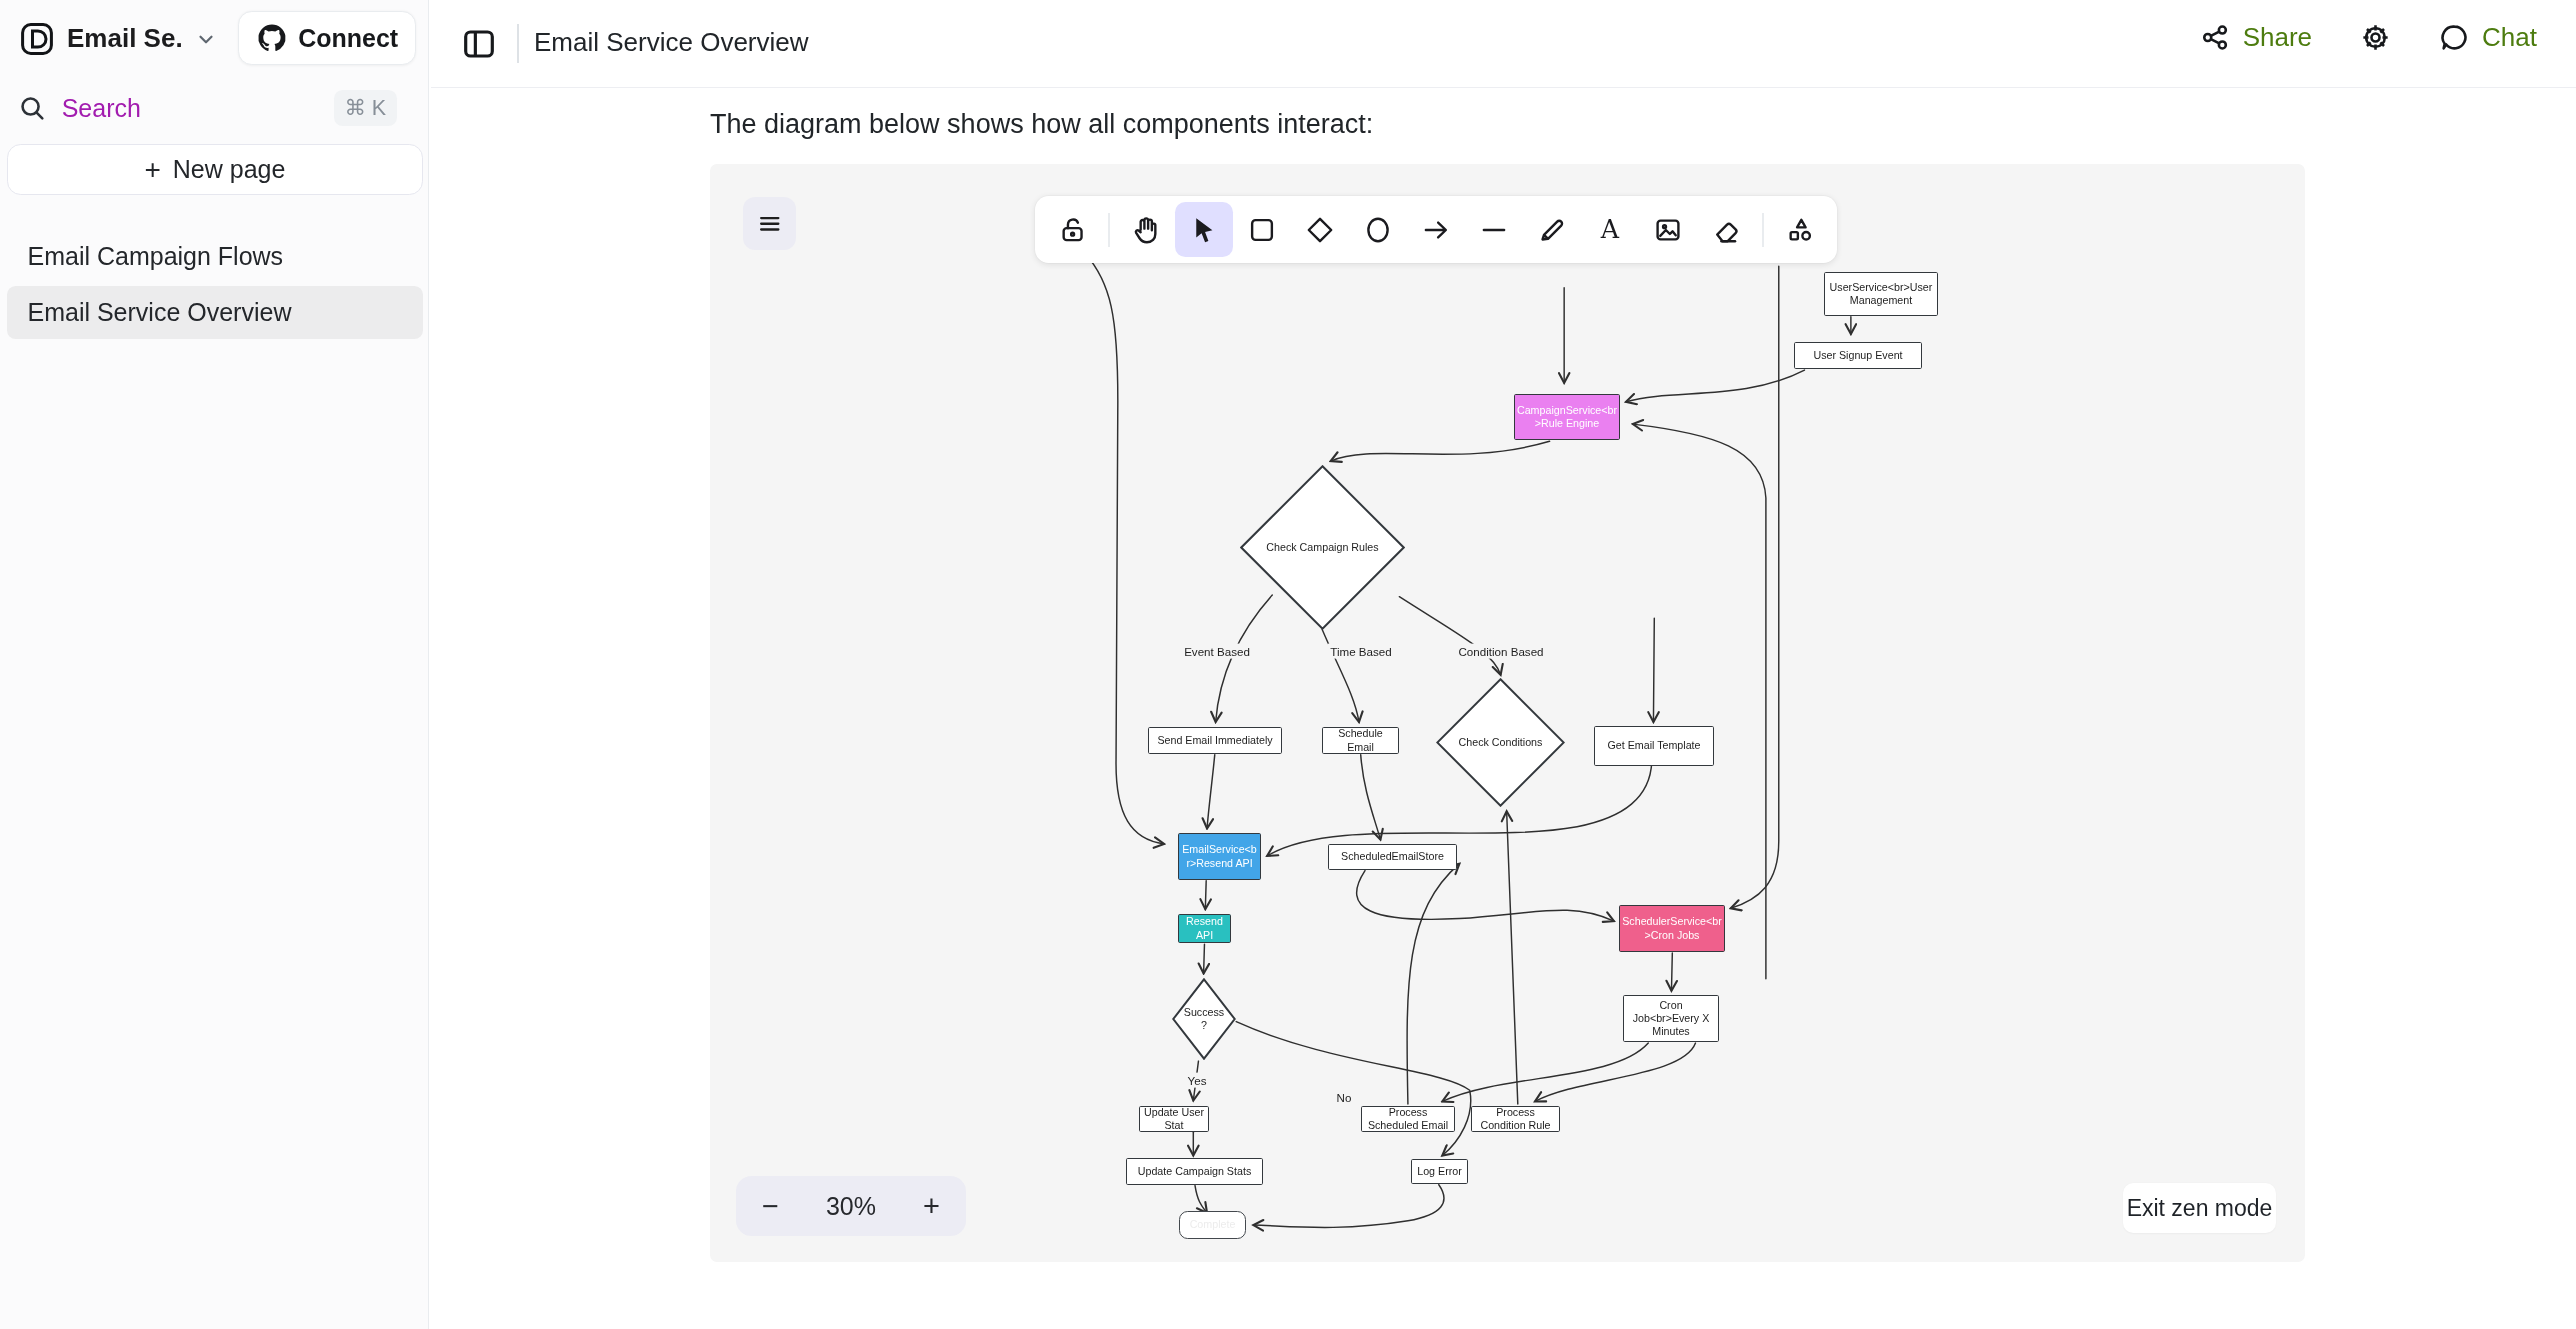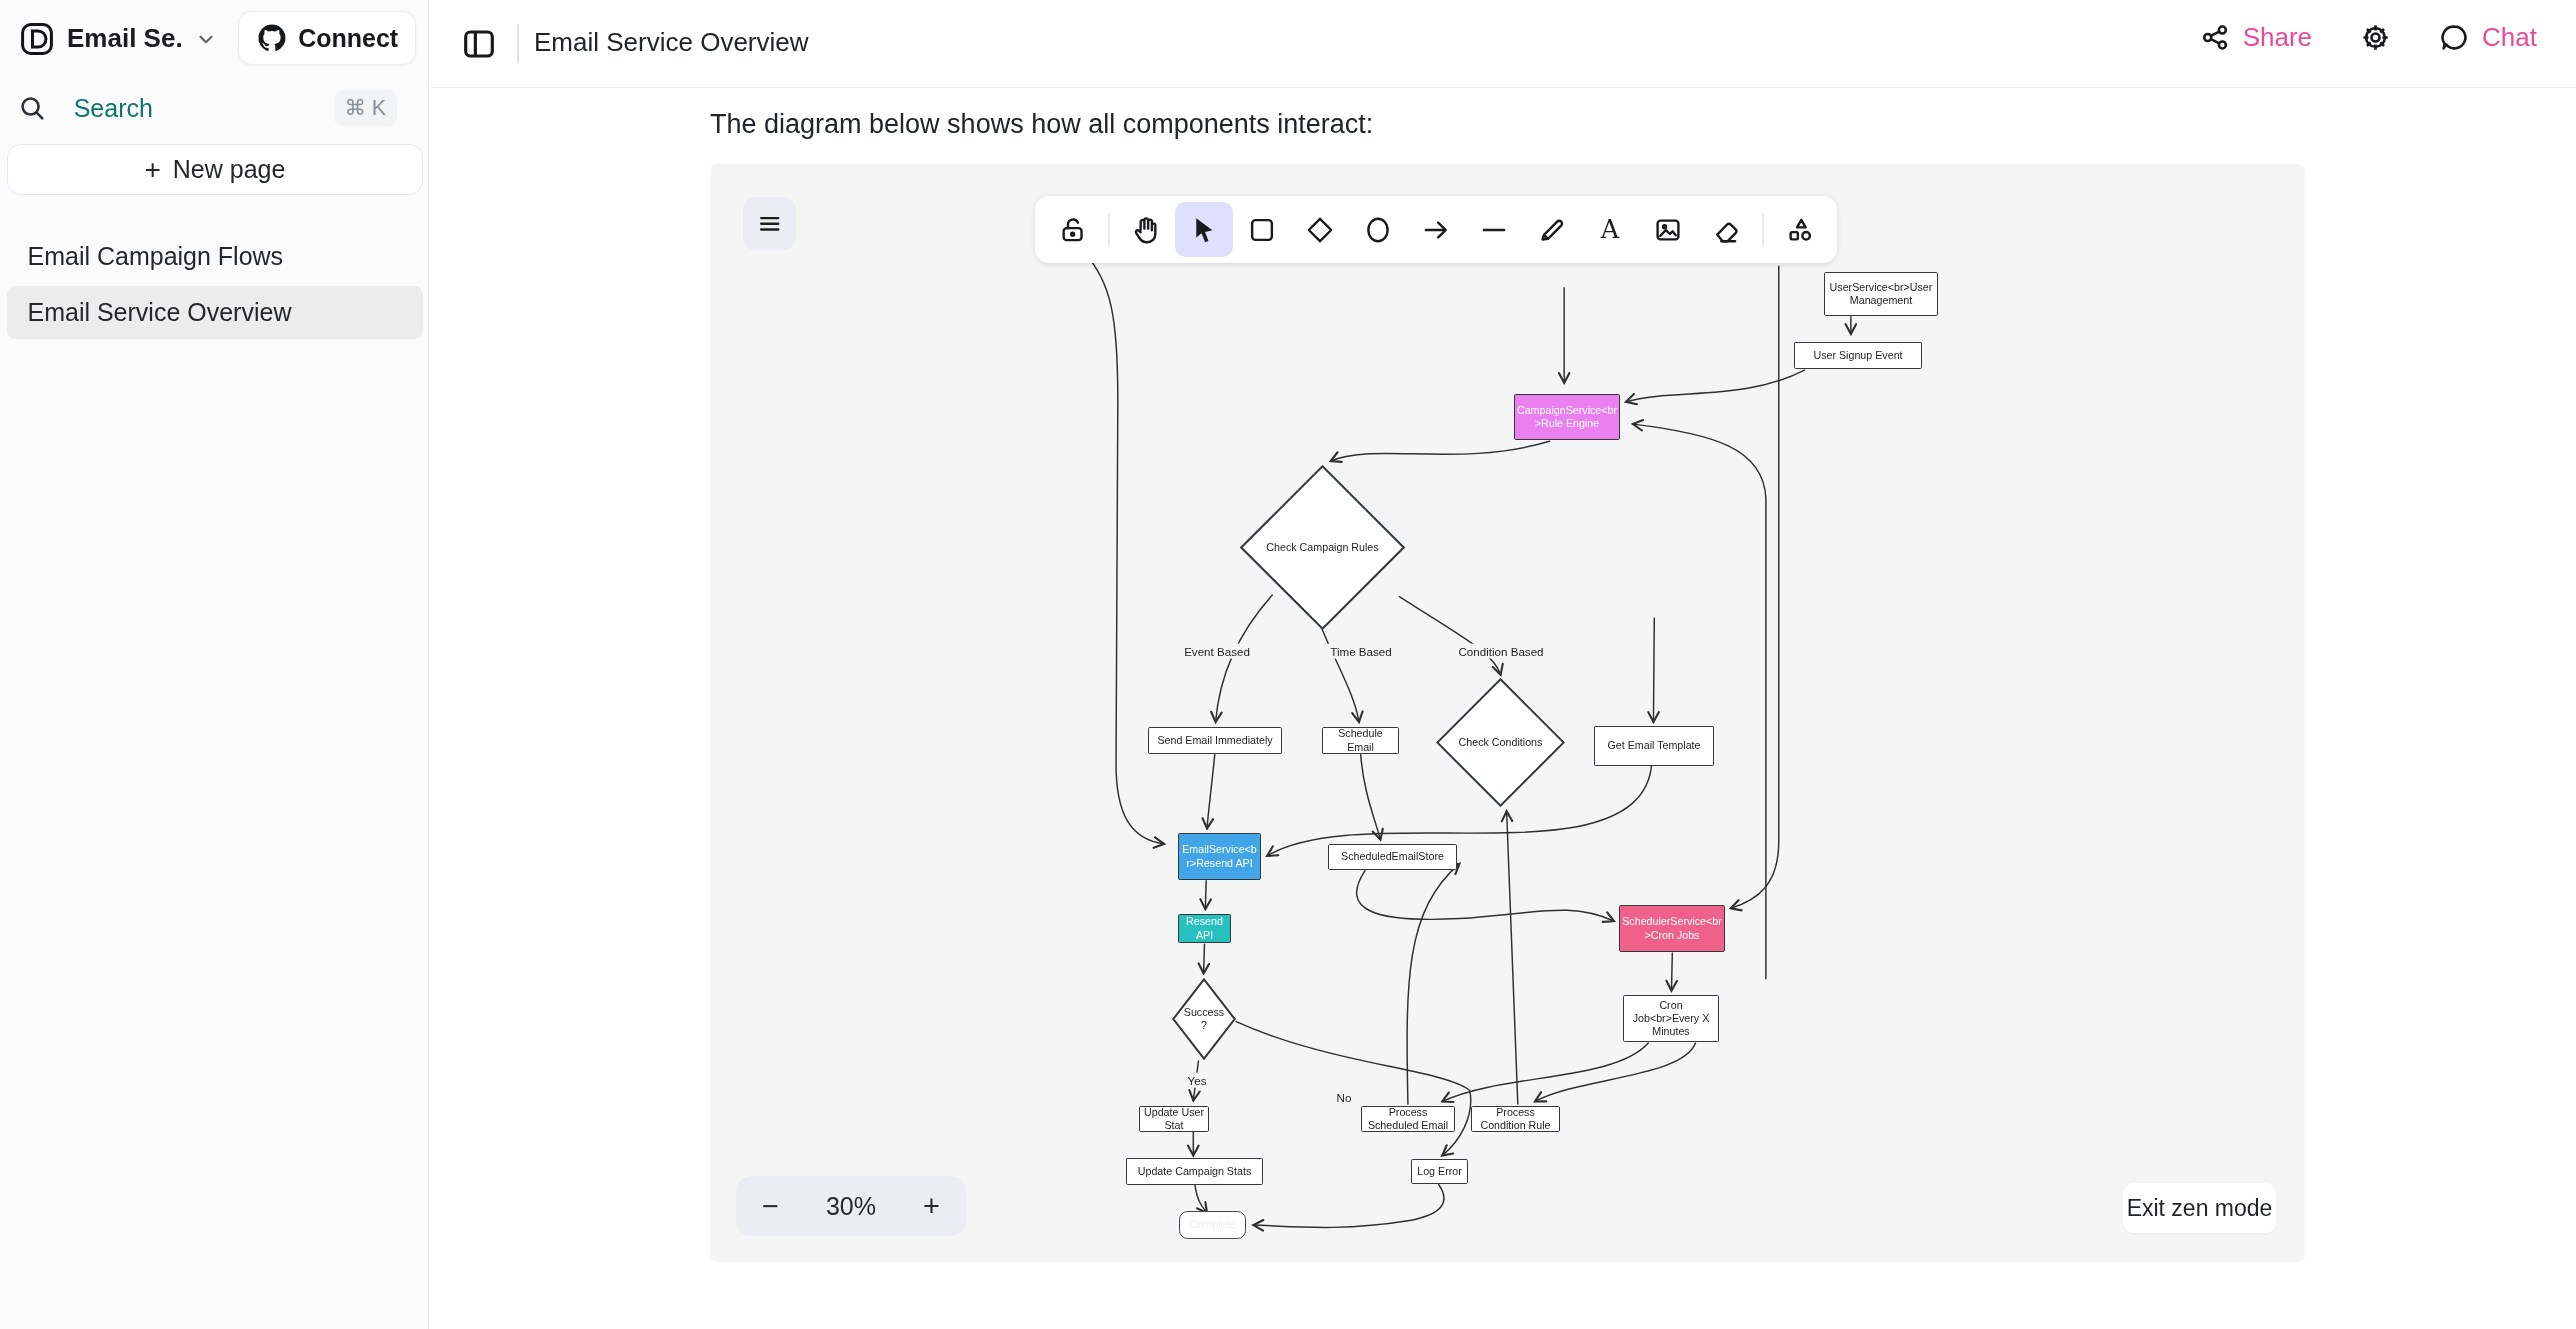--- a/index.html
+++ b/index.html
@@ -9,34 +9,34 @@
   
   .sidebar { position:absolute; left:0; top:0; width:429px; height:1329px; background:#fbfbfc; border-right:1.7px solid #e9ecef; }
   .ws-row { position:absolute; left:19px; top:11px; height:55px; display:flex; align-items:center; gap:12px; }
   .ws-logo { width:36px; height:36px; }
   .ws-name { font-size:26px; font-weight:700; color:#1c1c1e; max-width:116px; white-space:nowrap; overflow:hidden; }
   .chev { width:22px; height:22px; }
   .connect-btn { position:absolute; left:238px; top:11px; width:178px; height:54px; background:#fff; border:1.7px solid #e9ecef; border-radius:13.7px; display:flex; align-items:center; justify-content:center; gap:10.3px; box-shadow:0 0.9px 2.6px rgba(0,0,0,.05); cursor:pointer; }
   .connect-btn span { font-size:25px; font-weight:700; color:#17191c; }
   .gh-icon { width:32px; height:32px; }
   .search-row { position:absolute; left:17px; top:88px; width:395px; height:41px; display:flex; align-items:center; gap:13.7px; cursor:pointer; }
-  .search-row .label { font-size:25px; color:#0f766e;margin-left:12px; }
+  .search-row .label { font-size:25px; color:#a21caf; }
   .kbd { position:absolute; right:15.5px; top:1.7px; background:#f1f3f5; border-radius:8.6px; padding:5.2px 10.3px; font-size:21.5px; color:#878f98; }
   .newpage-btn { position:absolute; left:6.9px; top:144px; width:416px; height:51px; background:#fff; border:1.7px solid #e6e7ef; border-radius:13.7px; display:flex; align-items:center; justify-content:center; gap:12px; font-size:25px; color:#23262a; cursor:pointer; }
   .pages { position:absolute; left:6.9px; top:230px; width:416px; }
   .page-item { height:53px; display:flex; align-items:center; padding-left:20.6px; border-radius:8.6px; font-size:25px; color:#24272b; cursor:pointer; margin-bottom:3.4px; }
   .page-item.selected { background:#ececed; }
 
   
   .main-header { position:absolute; left:431px; top:0; width:2145px; height:88px; background:#fff; border-bottom:1.7px solid #edeef2; }
   .panel-btn { position:absolute; left:29px; top:25px; width:38px; height:38px; cursor:pointer; }
   .hdr-divider { position:absolute; left:86px; top:24px; width:1.7px; height:39px; background:#dee2e6; }
   .hdr-title { position:absolute; left:103px; top:27px; font-size:26px; font-weight:500; color:#212529; }
   .hdr-right { position:absolute; right:39px; top:22px; display:flex; align-items:center; gap:48px; }
-  .hdr-action { display:flex; align-items:center; gap:12px; cursor:pointer; font-size:26px; color:#ec4899; }
+  .hdr-action { display:flex; align-items:center; gap:12px; cursor:pointer; font-size:26px; color:#4d7c0f; }
   .icon24 { width:31px; height:31px; }
 
   
   .intro { position:absolute; left:710px; top:109px; font-size:27px; color:#212529; }
 
   .canvas { position:absolute; left:710px; top:164px; width:1595px; height:1098px; background:#f5f5f5; border-radius:6.9px; overflow:hidden; }
 
   .burger { position:absolute; left:33px; top:33px; width:53px; height:53px; background:#ececf4; border-radius:12px; display:flex; align-items:center; justify-content:center; cursor:pointer; }
   .toolbar { position:absolute; left:325px; top:32px; height:67px; background:#fff; border-radius:13.7px; box-shadow:0 1.7px 6.9px rgba(0,0,0,.09), 0 0 0 0.9px rgba(0,0,0,.02); display:flex; align-items:center; padding:0 8.6px; }
   .tool { width:58px; height:55px; border-radius:10.3px; display:flex; align-items:center; justify-content:center; cursor:pointer; }

